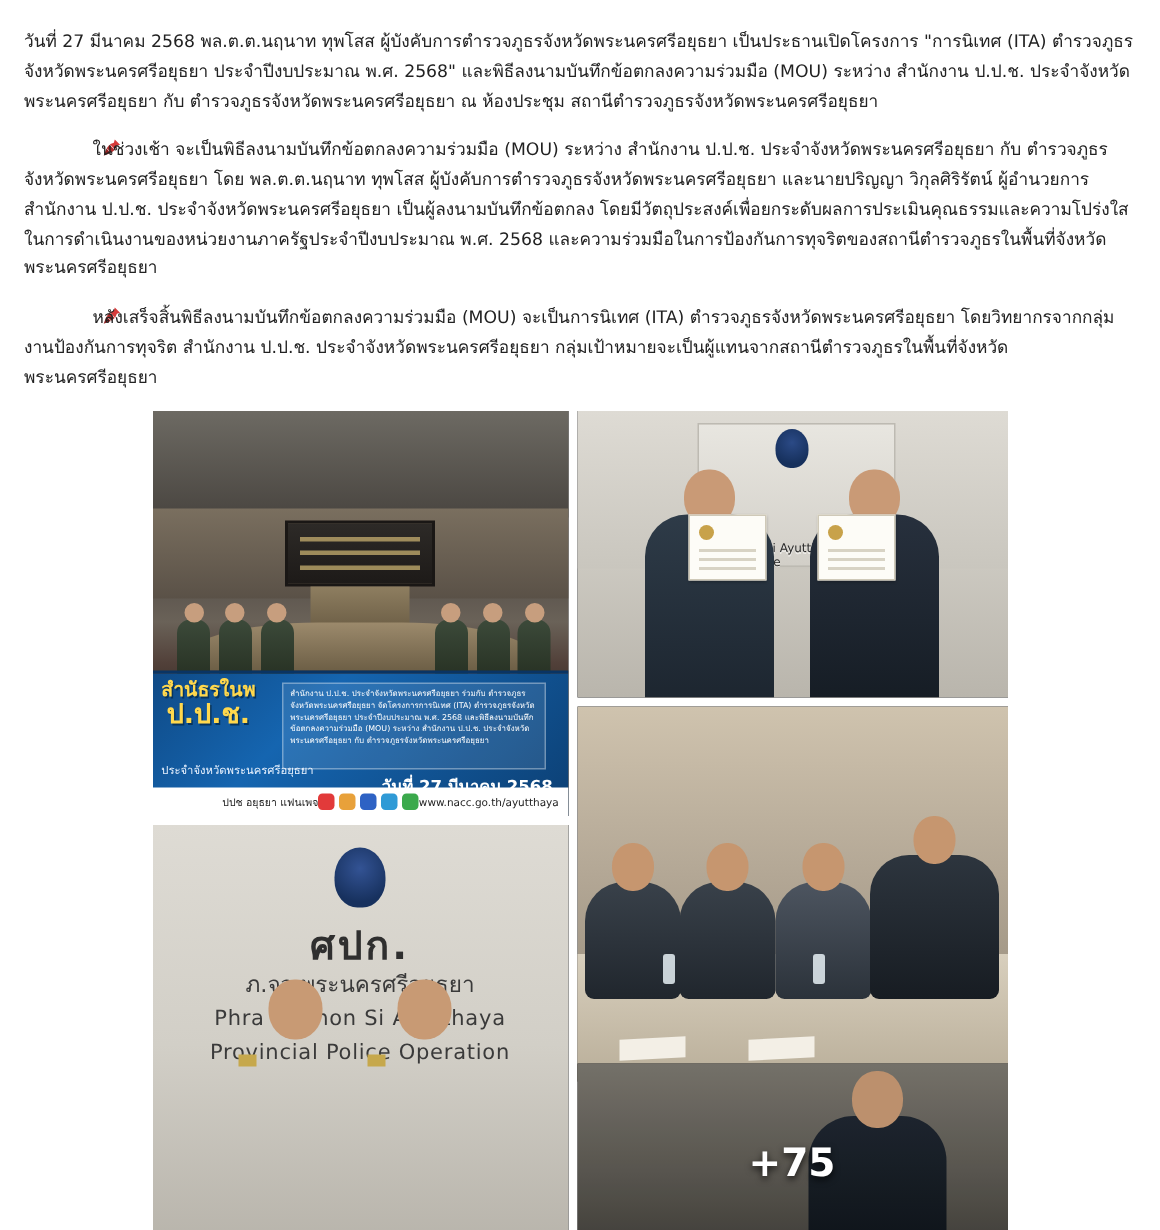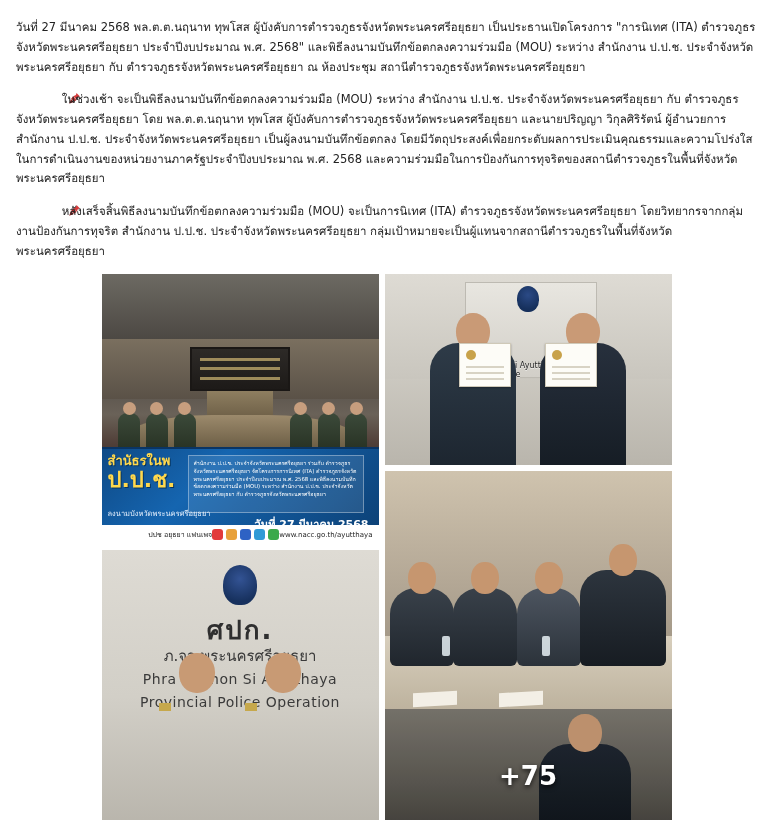--- a/index.html
+++ b/index.html
@@ -116,21 +116,21 @@
   .p1 .banner {
     position:absolute; left:0; bottom:0; width:100%; height:36%;
     background: linear-gradient(135deg,#0f4a86 0%, #1565b0 35%, #0c3f73 100%);
     border-top: 2px solid #0a3463;
   }
   .p1 .banner .big-th {
     position:absolute; left:6px; top:5px; color:#ffd84d;
     font-size:13px; font-weight:bold; line-height:1.05;
     text-shadow: 1px 1px 0 #06345e;
   }
-  .p1 .banner .big-th .l2 { font-size:22px; display:block; }
+  .p1 .banner .big-th .l2 { font-size:18px; display:block;text-align:center; }
   .p1 .banner .sub-th {
     position:absolute; left:6px; top:58px; color:#eaf3ff; font-size:7.5px;
   }
   .p1 .banner .white-box {
     position:absolute; left:86px; top:6px; width:176px; height:58px;
     background: rgba(255,255,255,0.10);
     border: 1px solid rgba(255,255,255,0.35);
     color:#fff; font-size:5.3px; line-height:1.45; padding:4px 5px;
     overflow:hidden;
   }
@@ -346,21 +346,21 @@
           <div class="person" style="left:26%"></div>
           <div class="person" style="left:68%"></div>
           <div class="person" style="left:78%"></div>
           <div class="person" style="left:88%"></div>
         </div>
         <div class="banner">
           <div class="big-th">
             <span>สำนัธรในพ</span>
             <span class="l2">ป.ป.ช.</span>
           </div>
-          <div class="sub-th">ลงนามบังหวัดพระนครศรีอยุธยา</div>
+          <div class="sub-th">ประจำจังหวัดพระนครศรีอยุธยา</div>
           <div class="white-box">สำนักงาน ป.ป.ช. ประจำจังหวัดพระนครศรีอยุธยา ร่วมกับ ตำรวจภูธรจังหวัดพระนครศรีอยุธยา จัดโครงการการนิเทศ (ITA) ตำรวจภูธรจังหวัดพระนครศรีอยุธยา ประจำปีงบประมาณ พ.ศ. 2568 และพิธีลงนามบันทึกข้อตกลงความร่วมมือ (MOU) ระหว่าง สำนักงาน ป.ป.ช. ประจำจังหวัดพระนครศรีอยุธยา กับ ตำรวจภูธรจังหวัดพระนครศรีอยุธยา</div>
           <div class="date-th">วันที่ 27 มีนาคม 2568</div>
           <div class="footbar">
             <span>ปปช อยุธยา แฟนเพจ</span>
             <span class="socials">
               <span class="si" style="background:#e23a3a"></span>
               <span class="si" style="background:#e8a13a"></span>
               <span class="si" style="background:#2e62c4"></span>
               <span class="si" style="background:#2f9ad6"></span>
               <span class="si" style="background:#3ba94c"></span>

